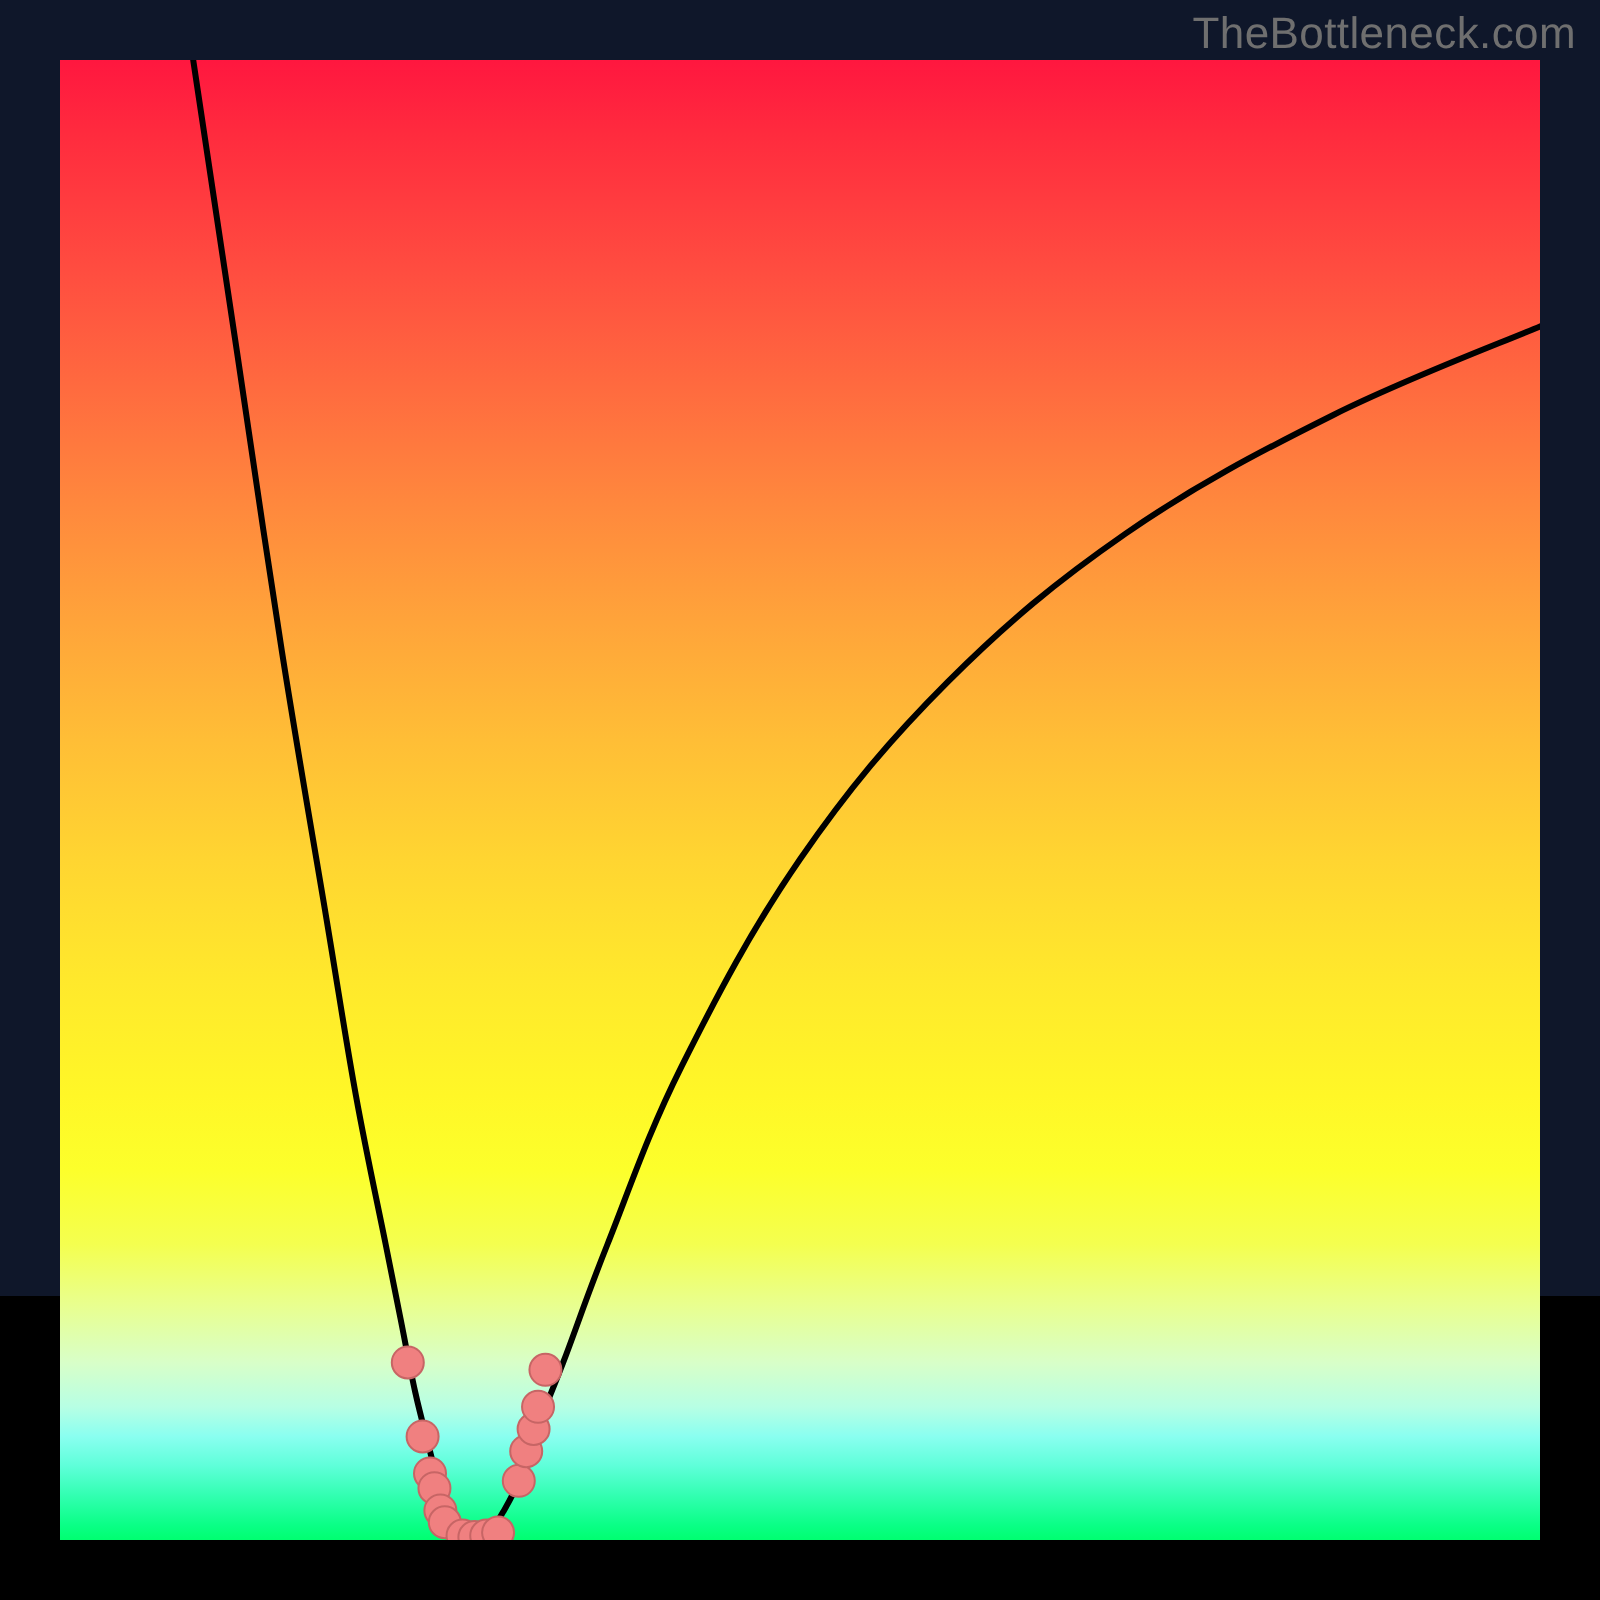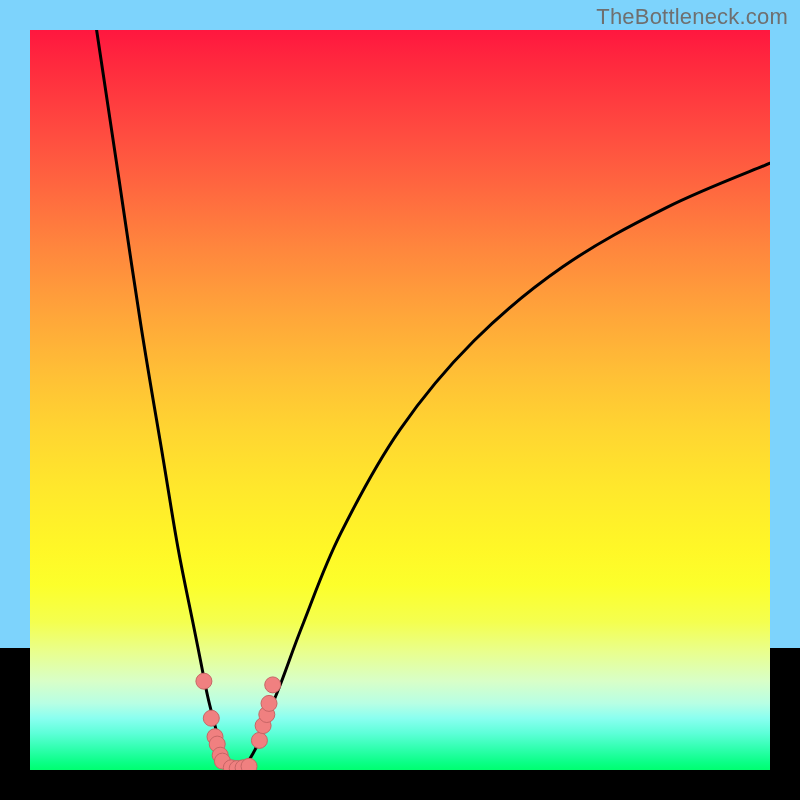--- a/index.html
+++ b/index.html
@@ -8,21 +8,21 @@
     width: 800px;
     height: 800px;
     overflow: hidden;
     background: #000;
     font-family: Arial, Helvetica, sans-serif;
   }
   .frame {
     position: relative;
     width: 800px;
     height: 648px;
-    background: #7dd3fc;
+    background: #0f172a;
   }
   .plot-area {
     position: absolute;
     left: 30px;
     top: 30px;
     width: 740px;
     height: 740px;
     overflow: hidden;
   }
   .gradient-bg {

